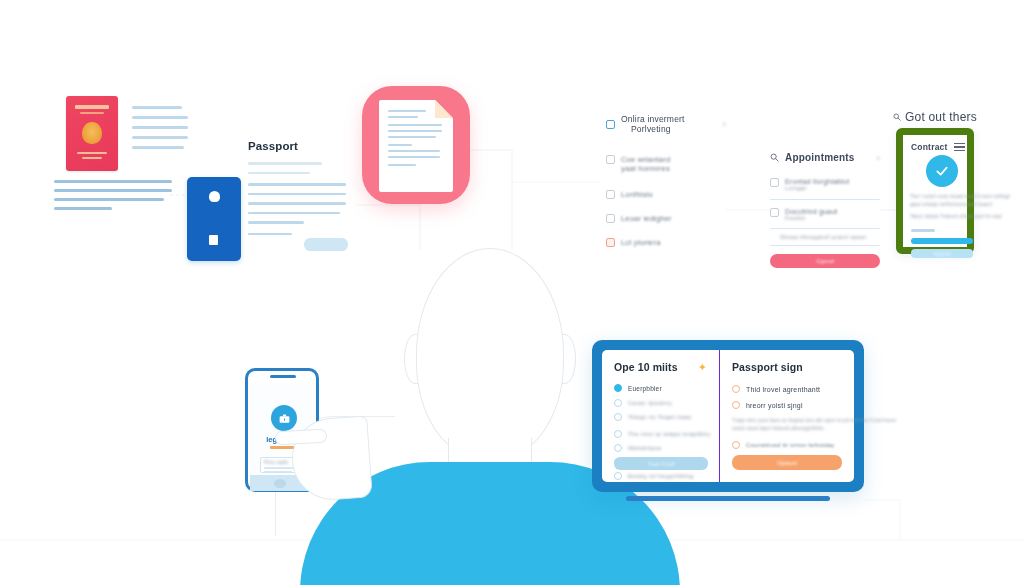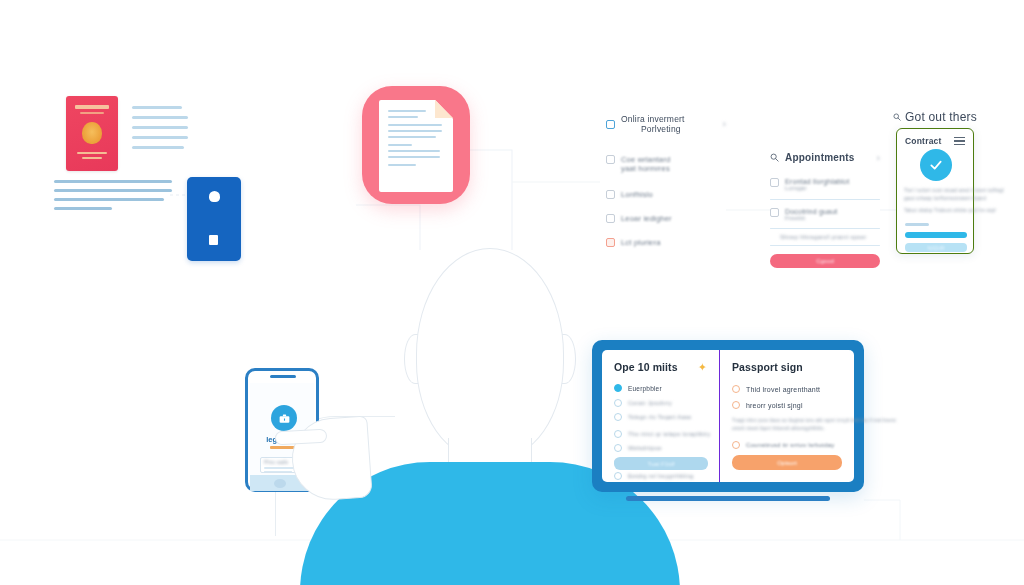--- a/index.html
+++ b/index.html
@@ -104,21 +104,21 @@
     width: 100%; height: 14px; background:#f4697f; border-radius:7px;
     display:flex; align-items:center; justify-content:center;
   }
   #appt-cta-label { font-size:6px; color:#ffe9ee; filter: blur(.9px); }
 
   
   #contract-card {
     left: 896px; top: 128px; width: 78px; height: 126px;
     background: #ffffff; border-radius: 6px;
     box-shadow: 0 2px 10px rgba(40,80,120,.10);
-    border: 1px solid #4d7c0f;
+    border: 7px solid #4d7c0f;
   }
   #contract-check {
     left: 23px; top: 20px; width: 32px; height: 32px;
     border-radius: 50%; background: #2fb8e8;
     display:flex; align-items:center; justify-content:center;
   }
   #contract-check svg { width:16px; height:16px; }
   #contract-bar-filled { left:8px; top:103px; width:62px; height:6px; background:#2fb8e8; border-radius:3px; }
   #contract-bar-pale { left:8px; top:114px; width:62px; height:9px; background:#b7e2f5; border-radius:4px; display:flex;align-items:center;justify-content:center;}
 
@@ -252,20 +252,34 @@
       <div class="line dark" style="height:3px;width:110px;margin-bottom:6px;"></div>
       <div class="line dark" style="height:3px;width:58px;"></div>
     </div>
   </div>
 
   <div class="abs" id="id-card">
     <div class="abs" id="id-card-photo"></div>
     <div class="abs" id="id-card-chip"></div>
   </div>
 
+  <div class="abs" id="passport-doc">
+    <div id="passport-doc-title">Passport</div>
+    <div style="margin-top:10px;">
+      <div class="line pale" style="height:2.5px;width:74px;margin-bottom:7px;"></div>
+      <div class="line pale" style="height:2.5px;width:62px;margin-bottom:9px;"></div>
+      <div class="line" style="height:2.5px;width:98px;margin-bottom:7px;"></div>
+      <div class="line" style="height:2.5px;width:98px;margin-bottom:7px;"></div>
+      <div class="line" style="height:2.5px;width:98px;margin-bottom:7px;"></div>
+      <div class="line" style="height:2.5px;width:92px;margin-bottom:7px;"></div>
+      <div class="line" style="height:2.5px;width:56px;margin-bottom:9px;"></div>
+      <div class="line" style="height:2.5px;width:44px;"></div>
+    </div>
+    <div class="abs" id="passport-doc-chip"></div>
+  </div>
 
   <div class="abs" id="doc-icon">
     <div class="abs" id="doc-sheet">
       <div style="padding:10px 9px 0 9px;">
         <div class="line" style="height:2px;width:38px;margin-bottom:4px;"></div>
         <div class="line" style="height:2px;width:30px;margin-bottom:6px;"></div>
         <div class="line" style="height:2px;width:54px;margin-bottom:4px;"></div>
         <div class="line" style="height:2px;width:54px;margin-bottom:4px;"></div>
         <div class="line" style="height:2px;width:48px;margin-bottom:6px;"></div>
         <div class="line" style="height:2px;width:24px;margin-bottom:4px;"></div>
@@ -275,21 +289,21 @@
       </div>
     </div>
     <div class="abs" id="doc-fold"></div>
   </div>
 
   <div class="abs" id="docs-panel">
     <div class="row" style="align-items:center;">
       <span class="chk-sq blue"></span>
       <span style="display:block;">
         <span class="blurtext" style="font-size:8.5px;display:block;">Onlira invermert</span>
-        <span class="blurtext" style="font-size:8.5px;display:block;margin-left:20px;">Porlveting</span>
+        <span class="blurtext" style="font-size:8.5px;display:block;margin-left:10px;">Porlveting</span>
       </span>
       <span class="blurtext vsoft" style="margin-left:auto;font-size:9px;">›</span>
     </div>
 
     <div class="row" style="margin-top:21px;">
       <span class="chk-sq"></span>
       <span>
         <span class="blurtext soft" style="font-size:7.5px;display:block;">Coe wrlantard</span>
         <span class="blurtext soft" style="font-size:7.5px;display:block;">yaat hormrres</span>
       </span>

